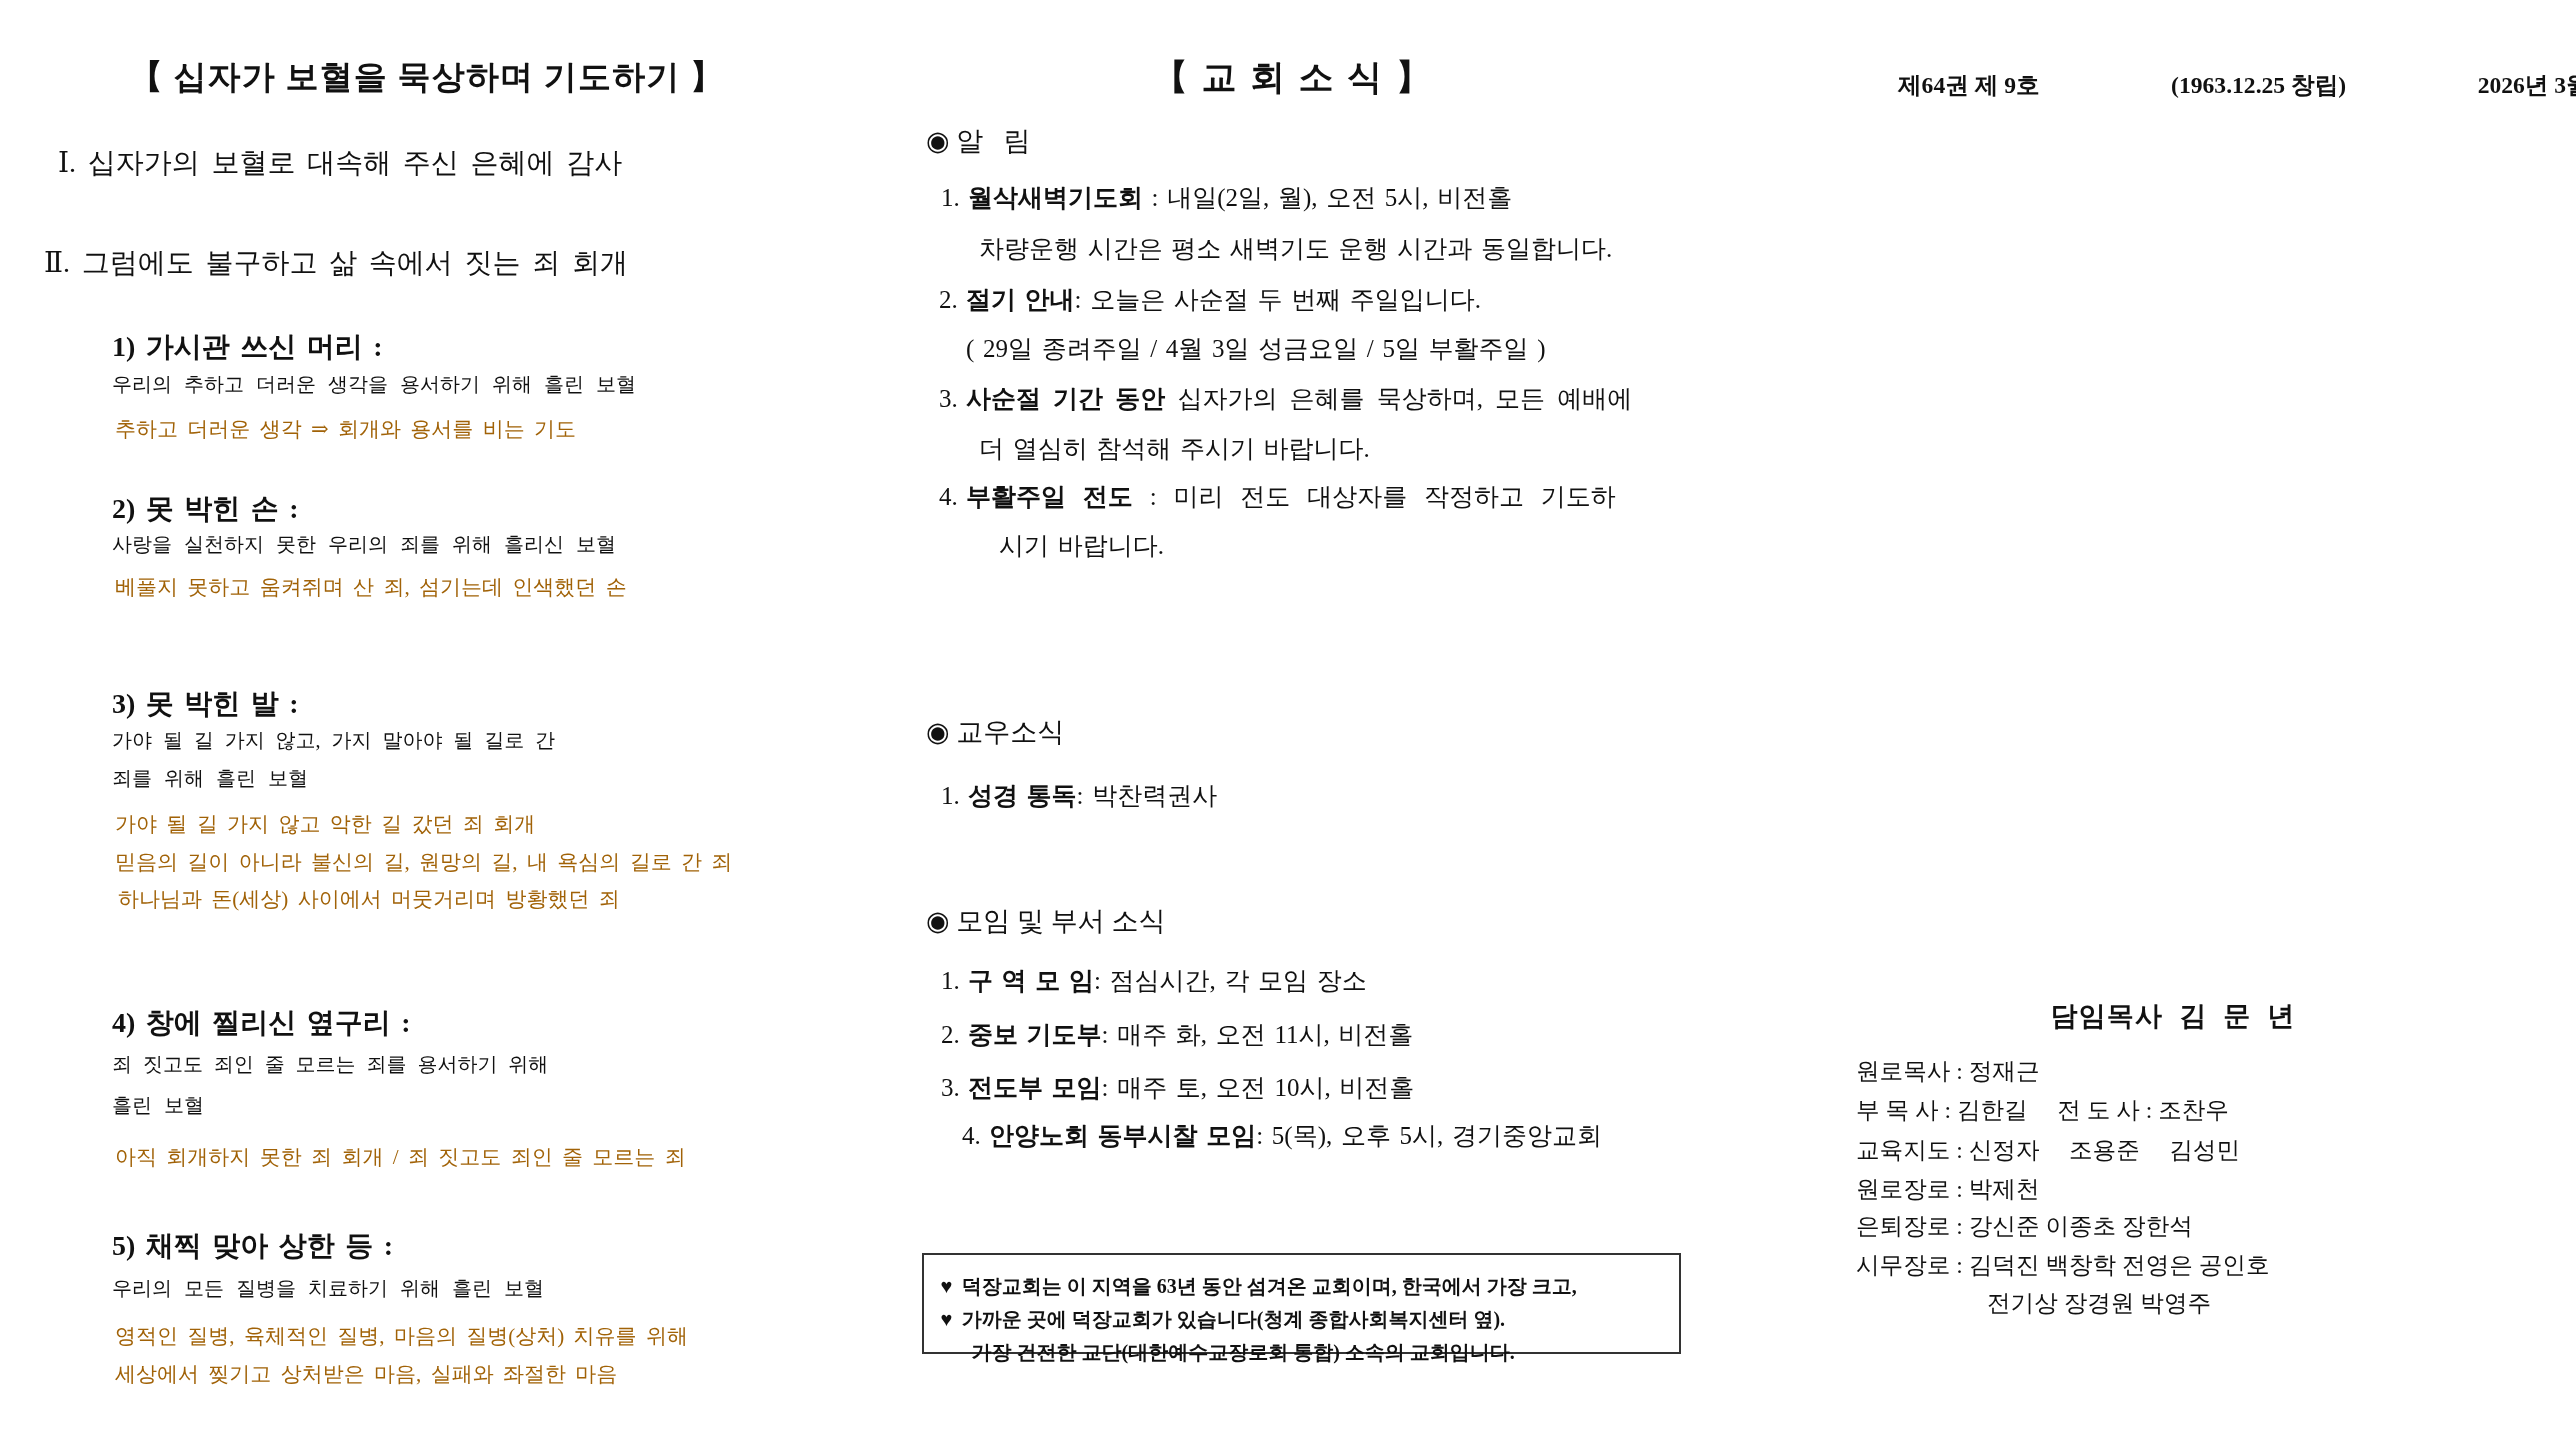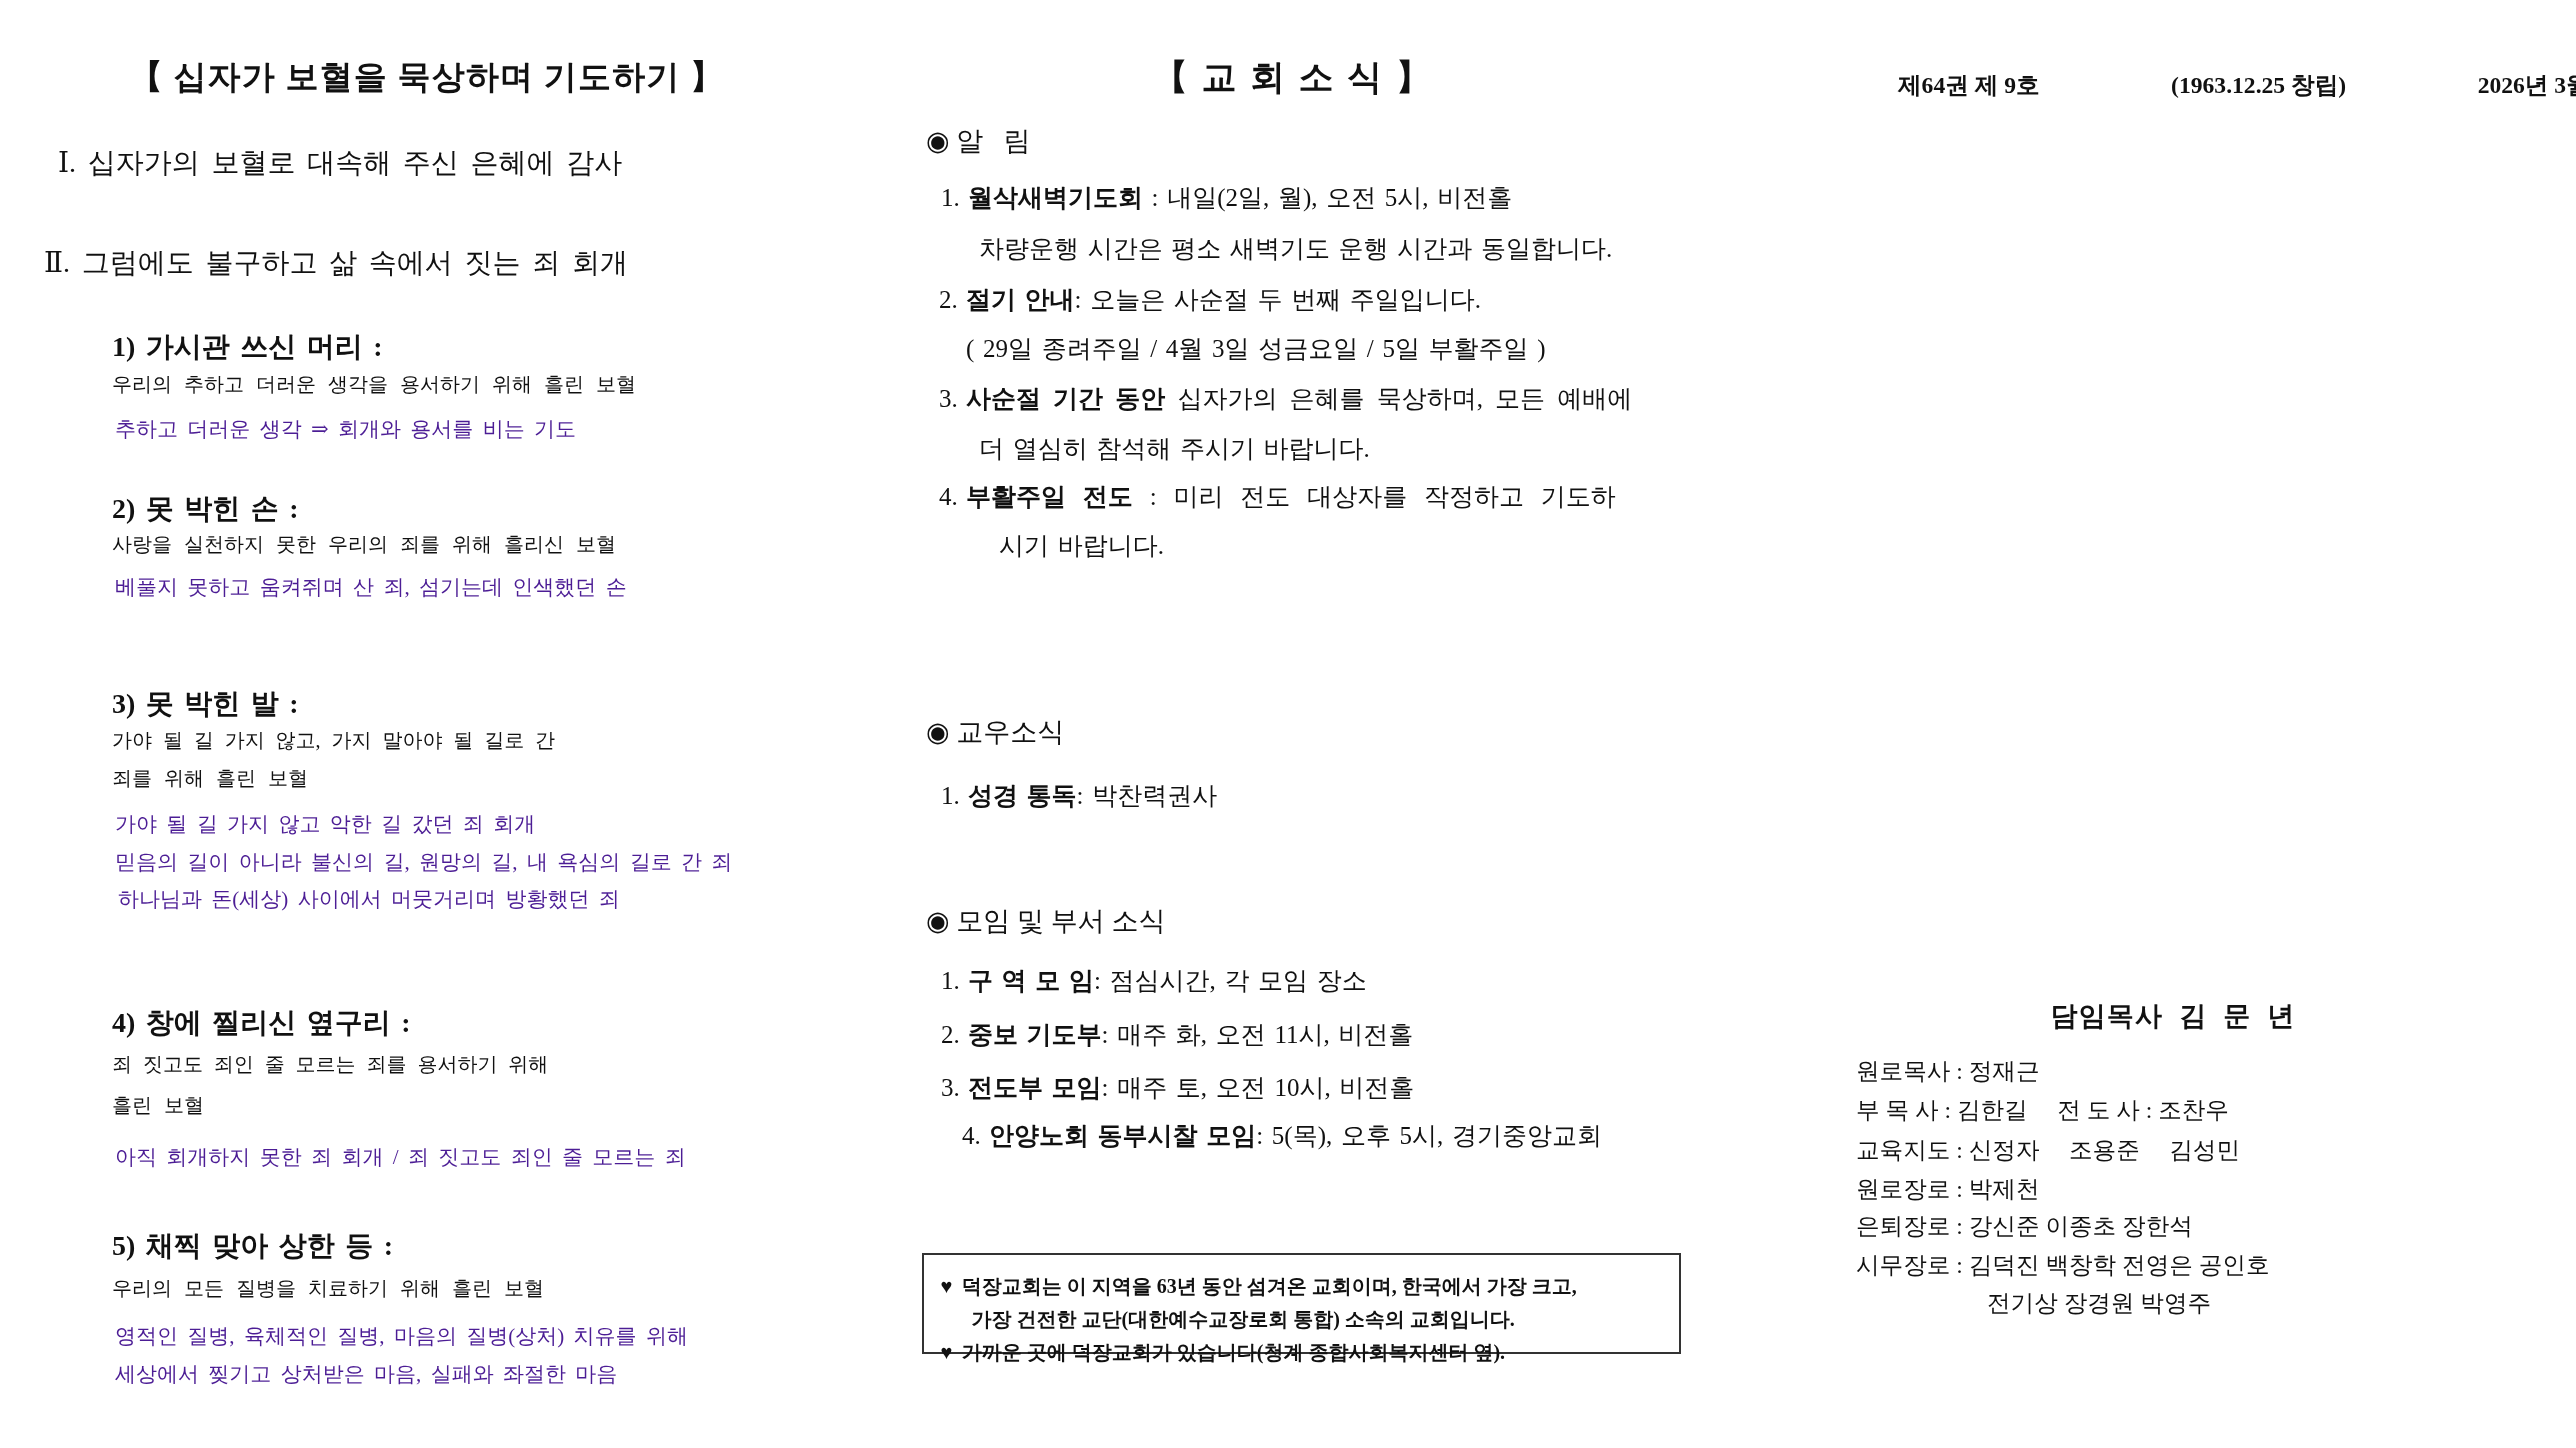--- a/index.html
+++ b/index.html
@@ -12,21 +12,21 @@
     color:#111111;
   }
   .abs{position:absolute;line-height:1.18;white-space:nowrap;}
   .pre{white-space:pre;}
   .b{font-weight:bold;}
   
   .lt{font-size:33px;font-weight:bold;text-align:center;letter-spacing:1.2px;}
   .lp{font-size:28px;font-weight:normal;word-spacing:4.7px;}
   .st{font-size:28px;font-weight:bold;word-spacing:3.5px;}
   .sb{font-size:20px;word-spacing:7px;}
-  .sn{font-size:21px;word-spacing:4.1px;color:#4c1d95;}
+  .sn{font-size:21px;word-spacing:4.1px;color:#a16207;}
   
   .ct{font-size:35px;font-weight:bold;text-align:center;letter-spacing:2.4px;}
   .ch{font-size:27px;font-weight:normal;}
   .ci{font-size:25px;word-spacing:2.4px;}
   .ci .num{margin-right:8.2px;}
   .sp6{word-spacing:5.9px;}
   .sp14{word-spacing:10.6px;}
   
   .mast{display:flex;justify-content:space-between;font-size:23.6px;}
   
@@ -123,25 +123,25 @@
   <span class="num">3.</span><span class="b pre">전도부 모임</span><span class="pre">: 매주 토, 오전 10시, 비전홀</span>
 </div>
 <div class="abs ci" style="top:1121px;left:962px;">
   <span class="num">4.</span><span class="b pre">안양노회 동부시찰 모임</span><span class="pre">: 5(목), 오후 5시, 경기중앙교회</span>
 </div>
 
 <div class="infobox" style="top:1253px;left:922px;width:759px;height:101px;">
   <div class="boxline">
     <span class="heart">♥</span><span>덕장교회는 이 지역을 63년 동안 섬겨온 교회이며, 한국에서 가장 크고,</span>
   </div>
+  <div class="boxline">
+    <span class="heart">♥</span><span>가까운 곳에 덕장교회가 있습니다(청계 종합사회복지센터 옆).</span>
+  </div>
   <div class="boxline indent">
     <span>가장 건전한 교단(대한예수교장로회 통합) 소속의 교회입니다.</span>
-  </div>
-  <div class="boxline">
-    <span class="heart">♥</span><span>가까운 곳에 덕장교회가 있습니다(청계 종합사회복지센터 옆).</span>
   </div>
 </div>
 
 <div class="abs lead pre" style="top:1001px;left:1855px;width:636px;">담임목사  김  문  년</div>
 
 <div class="abs srow pre" style="top:1058px;left:1856px;">원로목사 : 정재근</div>
 <div class="abs srow pre" style="top:1097px;left:1856px;">부 목 사 : 김한길     전 도 사 : 조찬우</div>
 <div class="abs srow pre" style="top:1137px;left:1856px;">교육지도 : 신정자     조용준     김성민</div>
 <div class="abs srow pre" style="top:1176px;left:1856px;">원로장로 : 박제천</div>
 <div class="abs srow pre" style="top:1213px;left:1856px;">은퇴장로 : 강신준 이종초 장한석</div>

